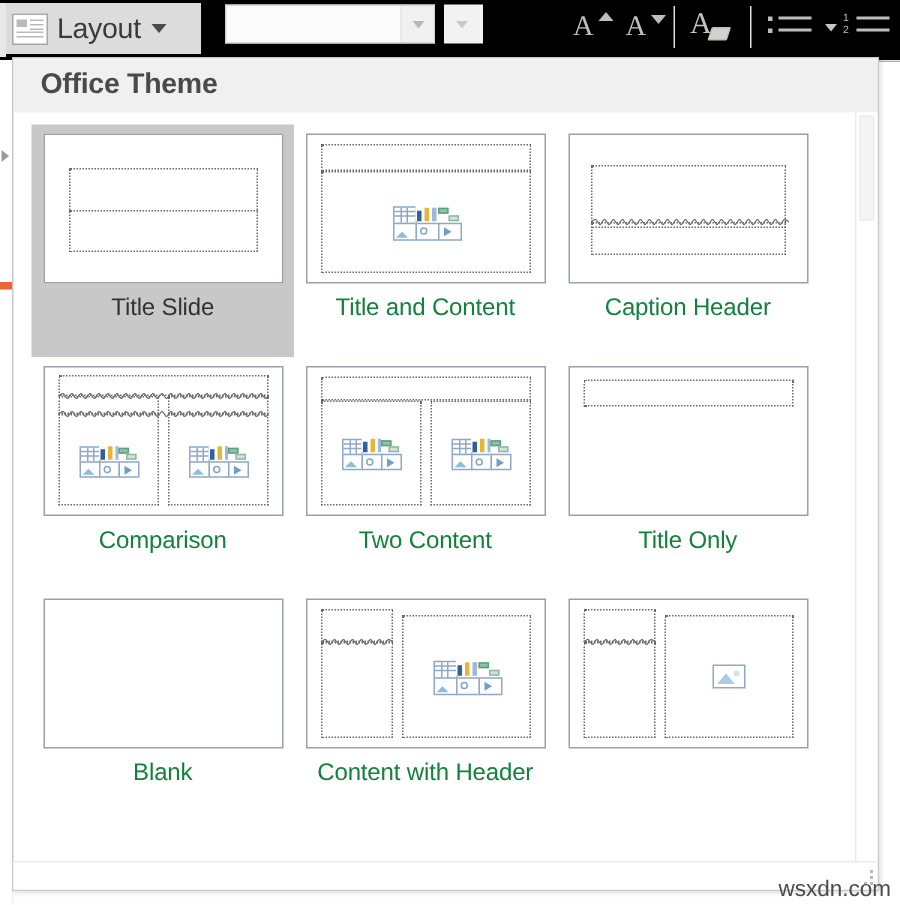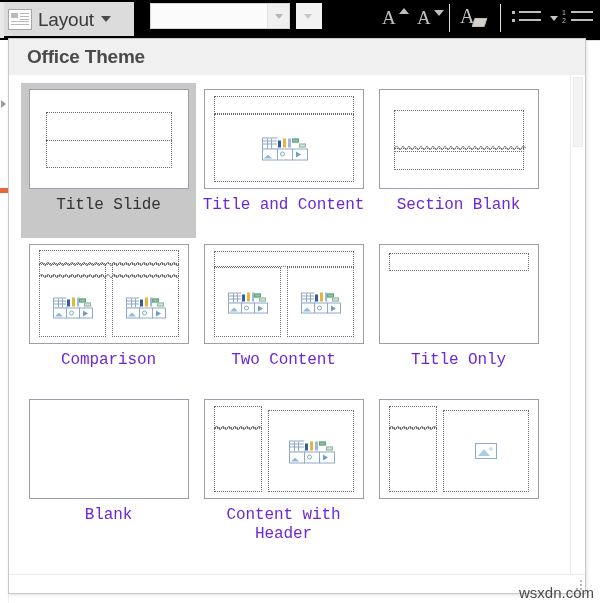--- a/index.html
+++ b/index.html
@@ -154,39 +154,38 @@
   }
   .gallery-header .title{
     font-size:19px; font-weight:bold; color:#4a4a4a;
     padding-left:18px; letter-spacing:-0.2px;
   }
 
   .grid{
     position:absolute; left:0; top:36px; right:14px; bottom:18px;
     padding: 8px 0 0 12px;
     box-sizing:border-box;
-    font-family:Liberation Mono, monospace;
   }
   .row { display:flex; }
   .cell{
     width:175px; height:155px;
     display:flex; flex-direction:column; align-items:center;
     box-sizing:border-box;
     padding-top:6px;
   }
   .cell.selected { background:#c8c8c8; }
   .thumb{
     width:160px; height:100px;
     background:#ffffff;
     border:1px solid #9aa0ab;
     box-sizing:border-box;
     position:relative;
   }
   .cell-label{
-    margin-top:7px; font-size:16px; color:#6d28d9;
+    margin-top:7px; font-size:16px; color:#15803d;
     text-align:center; line-height:19px; letter-spacing:-0.1px;
     width:168px;
   }
   .cell.selected .cell-label{ color:#333; }
 
   
   .ph{
     position:absolute;
     border:1px dotted #6b6b6b;
     box-sizing:border-box;
@@ -398,21 +397,21 @@
         </div>
 
         <div class="cell">
           <div class="thumb">
             <div class="ph" style="left:14px; top:20px; right:14px; height:42px;"></div>
             <div class="ph" style="left:14px; top:58px; right:14px; height:22px;"></div>
             <svg class="zig" style="top:56px; left:14px; width:132px;" viewBox="0 0 132 4" preserveAspectRatio="none">
               <path d="M0 2 L3 0 L6 4 L9 0 L12 4 L15 0 L18 4 L21 0 L24 4 L27 0 L30 4 L33 0 L36 4 L39 0 L42 4 L45 0 L48 4 L51 0 L54 4 L57 0 L60 4 L63 0 L66 4 L69 0 L72 4 L75 0 L78 4 L81 0 L84 4 L87 0 L90 4 L93 0 L96 4 L99 0 L102 4 L105 0 L108 4 L111 0 L114 4 L117 0 L120 4 L123 0 L126 4 L129 0 L132 2" fill="none" stroke="#6b6b6b" stroke-width="0.8"></path>
             </svg>
           </div>
-          <div class="cell-label">Section Blank</div>
+          <div class="cell-label">Caption Header</div>
         </div>
       </div>
 
       <div class="row">
 
         <div class="cell">
           <div class="thumb">
             <div class="ph" style="left:9px; top:5px; right:9px; height:14px;"></div>
             <div class="ph" style="left:9px; top:19px; width:67px; height:12px;"></div>
             <div class="ph" style="right:9px; top:19px; width:67px; height:12px;"></div>

